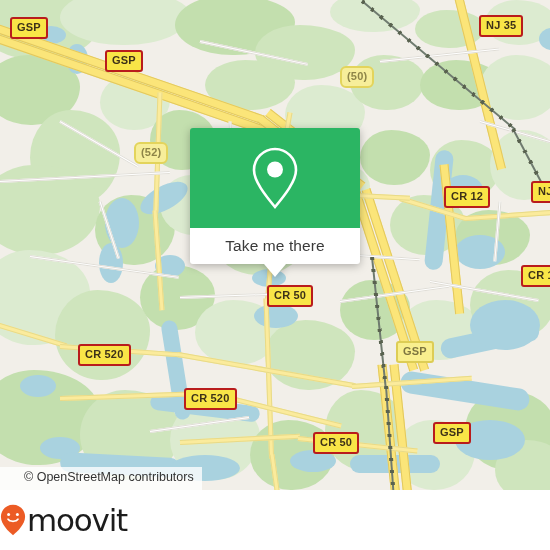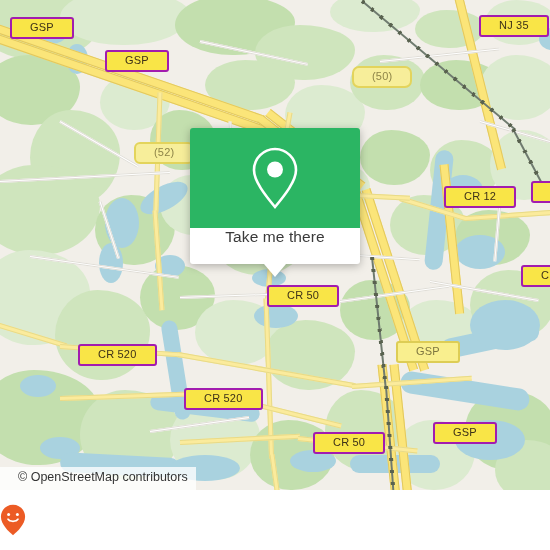--- a/index.html
+++ b/index.html
@@ -52,27 +52,27 @@
   }
   .rail::after{
     content:""; position:absolute; left:0; top:-1px; width:100%; height:4px;
     background: repeating-linear-gradient(to right,#59624f 0 3px,transparent 3px 12px);
   }
 
   
   .shield {
     position: absolute;
     background: #f9e547;
-    border: 2px solid #a21caf;
+    border: 2px solid #b91c1c;
     border-radius: 3px;
     color: #3d3118;
     font-size: 11px;
-    font-weight: normal;
+    font-weight: bold;
     line-height: 1;
-    padding: 3px 18px 4px;
+    padding: 3px 5px 4px;
     white-space: nowrap;
     letter-spacing: .2px;
     font-family: "Liberation Sans", sans-serif;
   }
   .shield.faded {
     background: #f7ee9a;
     border-color: #e3d45c;
     color: #8e8548;
     border-radius: 6px;
   }
@@ -82,21 +82,21 @@
     color: #7e7640;
   }
 
   
   #attribution {
     position: absolute;
     left: 0; bottom: 0;
     background: rgba(255,255,255,0.78);
     color: #333333;
     font-size: 12.5px;
-    padding: 4px 8px 5px 18px;
+    padding: 4px 8px 5px 24px;
     line-height: 1.1;
     white-space: nowrap;
     text-align: right;
   }
 
   
   #popup {
     position: absolute;
     left: 190px; top: 128px;
     width: 170px;
@@ -105,21 +105,21 @@
   #popup-top {
     height: 100px;
     background: #2bb563;
     border-radius: 3px 3px 0 0;
     display: flex; align-items: center; justify-content: center;
   }
   #popup-bottom {
     background: #ffffff;
     border-radius: 0 0 3px 3px;
     height: 36px;
-    display: flex; justify-content: center;
+    display: flex; align-items: center; justify-content: center;
   }
   #popup-label {
     color: #3a3a3a;
     font-size: 15.5px;
     letter-spacing: .1px;
   }
   #popup-tail {
     position: absolute;
     left: 50%; top: 136px;
     margin-left: -11px;
@@ -294,21 +294,21 @@
       <div class="rail" style="left:362px;top:0px;width:200px;transform:rotate(40deg);"></div>
       <div class="rail" style="left:513px;top:128px;width:60px;transform:rotate(62deg);"></div>
       <div class="rail" style="left:372px;top:256px;width:130px;transform:rotate(84deg);"></div>
       <div class="rail" style="left:386px;top:385px;width:120px;transform:rotate(86deg);"></div>
     </div>
 
     <div class="layer">
       <div class="shield" style="left:10px;top:17px;">GSP</div>
       <div class="shield" style="left:105px;top:50px;">GSP</div>
       <div class="shield faded" style="left:134px;top:142px;">(52)</div>
-      <div class="shield faded" style="left:352px;top:66px;border-radius:7px;">(50)</div>
+      <div class="shield faded" style="left:340px;top:66px;">(50)</div>
       <div class="shield" style="left:479px;top:15px;">NJ 35</div>
       <div class="shield" style="left:444px;top:186px;">CR 12</div>
       <div class="shield" style="left:531px;top:181px;">NJ</div>
       <div class="shield" style="left:521px;top:265px;">CR 1</div>
       <div class="shield" style="left:267px;top:285px;">CR 50</div>
       <div class="shield" style="left:78px;top:344px;">CR 520</div>
       <div class="shield soft" style="left:396px;top:341px;">GSP</div>
       <div class="shield" style="left:184px;top:388px;">CR 520</div>
       <div class="shield" style="left:433px;top:422px;">GSP</div>
       <div class="shield" style="left:313px;top:432px;">CR 50</div>
@@ -331,16 +331,17 @@
   </div>
 
   <div id="footer">
     <div id="footer-logo">
       <svg id="logo-mark" viewBox="0 0 26 32">
         <path d="M13 0.8 C6.2 0.8 0.9 6.1 0.9 12.8 C0.9 20 8.4 27.6 13 31.2 C17.6 27.6 25.1 20 25.1 12.8 C25.1 6.1 19.8 0.8 13 0.8 Z" fill="#ec5b25"></path>
         <circle cx="8.6" cy="10.6" r="1.5" fill="#ffffff"></circle>
         <circle cx="17.4" cy="10.6" r="1.5" fill="#ffffff"></circle>
         <path d="M8 15.2 C9.6 18 16.4 18 18 15.2" fill="none" stroke="#ffffff" stroke-width="1.7" stroke-linecap="round"></path>
       </svg>
+      <span id="logo-text">moovit</span>
     </div>
   </div>
 
 </div>
 
 </body></html>

